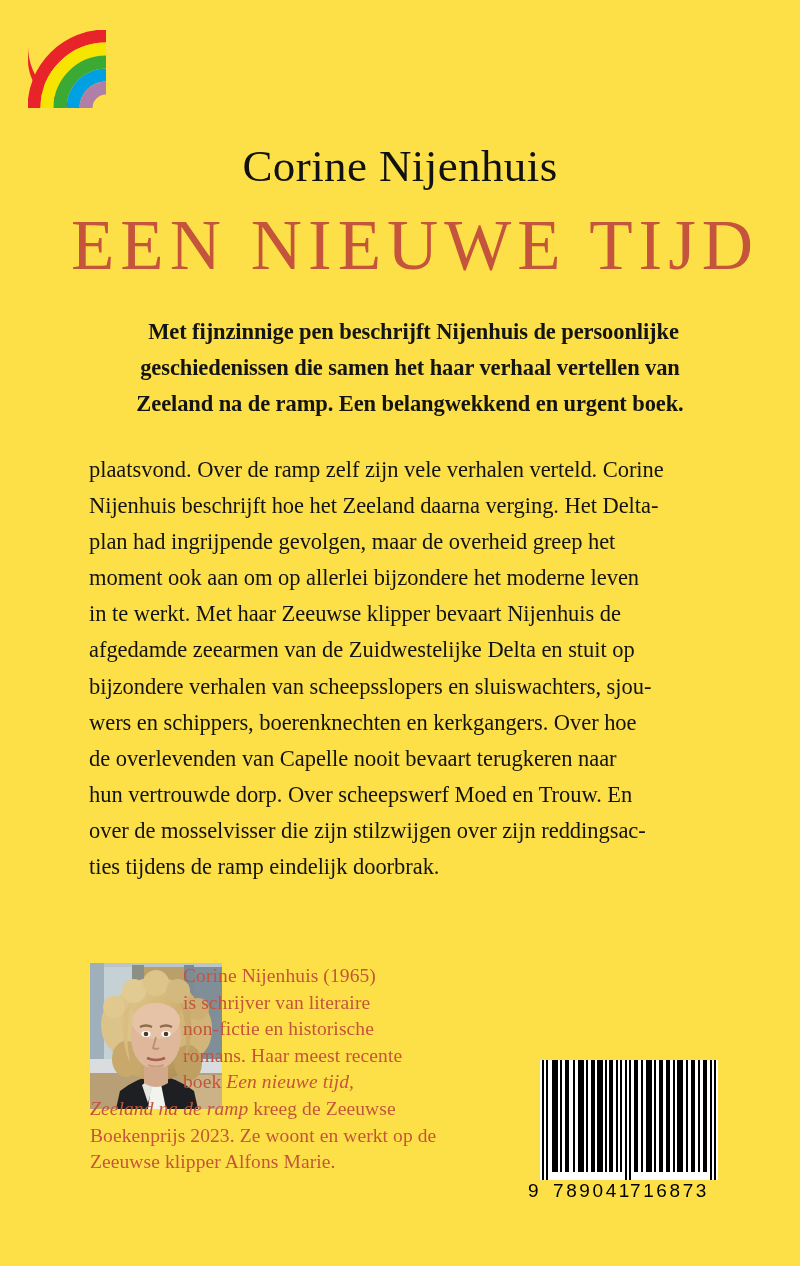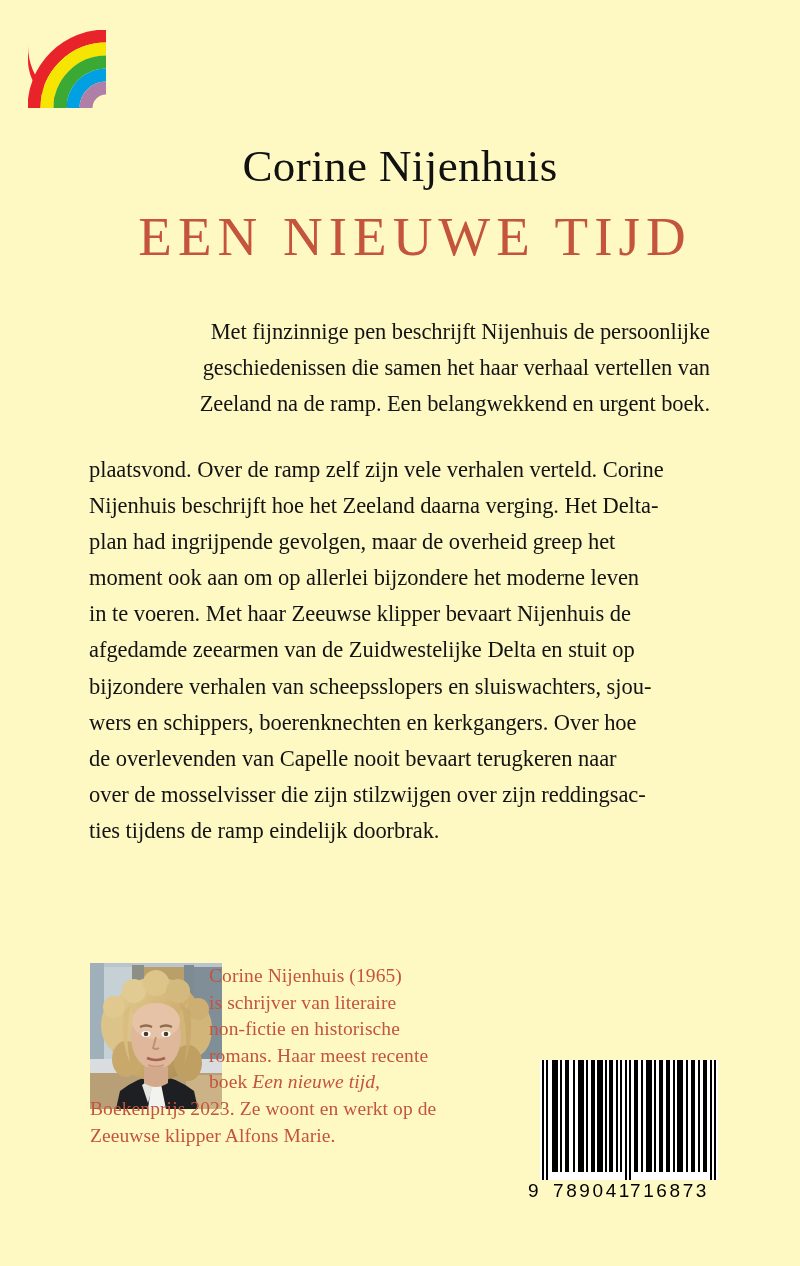--- a/index.html
+++ b/index.html
@@ -14,21 +14,21 @@
     position: relative;
     overflow: hidden;
     font-family: "Liberation Serif", "DejaVu Serif", serif;
     color: #111111;
     -webkit-font-smoothing: antialiased;
   }
 
   .page {
     position: absolute;
     inset: 0;
-    background: #fef9c3;
+    background: #fde047;
   }
 
   
   .logo {
     position: absolute;
     left: 28px;
     top: 30px;
     width: 84px;
     height: 78px;
   }
@@ -50,40 +50,40 @@
   }
 
   
   .book-title {
     position: absolute;
     left: 0;
     right: 0;
     top: 208px;
     text-align: center;
     font-family: "Liberation Serif", "DejaVu Serif", serif;
-    font-size: 55px;
+    font-size: 71px;
     line-height: 1.05;
     color: #C4543C;
     letter-spacing: 6px;
     font-weight: 400;
     text-indent: 6px;
     margin-left: 24px;
   }
 
   
   .blurb {
     position: absolute;
     left: 110px;
     width: 600px;
     top: 314px;
     font-size: 22.5px;
     line-height: 36px;
-    font-weight: 400;
+    font-weight: 700;
     color: #141414;
-    text-align: right;
+    text-align: center;
     letter-spacing: -0.1px;
   }
   .blurb-line { display: block; white-space: nowrap; }
   .blurb-line.first { text-indent: 7px; }
 
   
   .body-copy {
     position: absolute;
     left: 89px;
     width: 624px;
@@ -121,21 +121,21 @@
     font-size: 19.5px;
     line-height: 26.6px;
     color: #C4543C;
     letter-spacing: 0.1px;
   }
   .bio-text .bl {
     display: block;
     white-space: nowrap;
   }
   .bio-text .bl.indent {
-    padding-left: 119px;
+    padding-left: 93px;
   }
   .bio-text i { font-style: italic; }
 
   
   .website {
     position: absolute;
     left: 512px;
     width: 230px;
     top: 1029px;
     text-align: center;
@@ -208,25 +208,26 @@
     <span class="blurb-line first">Met fijnzinnige pen beschrijft Nijenhuis de persoonlijke</span>
     <span class="blurb-line">geschiedenissen die samen het haar verhaal vertellen van</span>
     <span class="blurb-line">Zeeland na de ramp. Een belangwekkend en urgent boek.</span>
   </div>
 
   <div class="body-copy">
     <span class="ln">plaatsvond. Over de ramp zelf zijn vele verhalen verteld. Corine</span>
     <span class="ln">Nijenhuis beschrijft hoe het Zeeland daarna verging. Het Delta-</span>
     <span class="ln">plan had ingrijpende gevolgen, maar de overheid greep het</span>
     <span class="ln">moment ook aan om op allerlei bijzondere het moderne leven</span>
-    <span class="ln">in te voeren. Met haar Zeeuwse klipper bevaart Nijenhuis de</span>
+    <span class="ln">in te werkt. Met haar Zeeuwse klipper bevaart Nijenhuis de</span>
     <span class="ln">afgedamde zeearmen van de Zuidwestelijke Delta en stuit op</span>
     <span class="ln">bijzondere verhalen van scheepsslopers en sluiswachters, sjou-</span>
     <span class="ln">wers en schippers, boerenknechten en kerkgangers. Over hoe</span>
     <span class="ln">de overlevenden van Capelle nooit bevaart terugkeren naar</span>
+    <span class="ln">hun vertrouwde dorp. Over scheepswerf Moed en Trouw. En</span>
     <span class="ln">over de mosselvisser die zijn stilzwijgen over zijn reddingsac-</span>
     <span class="ln">ties tijdens de ramp eindelijk doorbrak.</span>
   </div>
 
   <div class="bio-photo">
     <svg width="132" height="146" viewBox="0 0 132 146" aria-hidden="true">
       <defs>
         <linearGradient id="sky" x1="0" y1="0" x2="0" y2="1">
           <stop offset="0%" stop-color="#b9c4cc"></stop>
           <stop offset="100%" stop-color="#d8dde0"></stop>
@@ -285,20 +286,21 @@
       <path d="M90 40 Q100 66 94 102 Q104 78 100 48 Z" fill="#c9a96b" opacity="0.9"></path>
     </svg>
   </div>
 
   <div class="bio-text">
     <span class="bl indent">Corine Nijenhuis (1965)</span>
     <span class="bl indent">is schrijver van literaire</span>
     <span class="bl indent">non-fictie en historische</span>
     <span class="bl indent">romans. Haar meest recente</span>
     <span class="bl indent"><span>boek </span><i>Een nieuwe tijd,</i></span>
+    <span class="bl"><i>Zeeland na de ramp</i><span> kreeg de Zeeuwse</span></span>
     <span class="bl">Boekenprijs 2023. Ze woont en werkt op de</span>
     <span class="bl">Zeeuwse klipper Alfons Marie.</span>
   </div>
 
   <div class="website">www.rainbow.nl</div>
 
   <div class="barcode-block">
     <div class="barcode-bars">
       <svg width="178" height="120" viewBox="0 0 178 120" aria-hidden="true">
         <rect x="0" y="0" width="178" height="120" fill="#ffffff"></rect>

